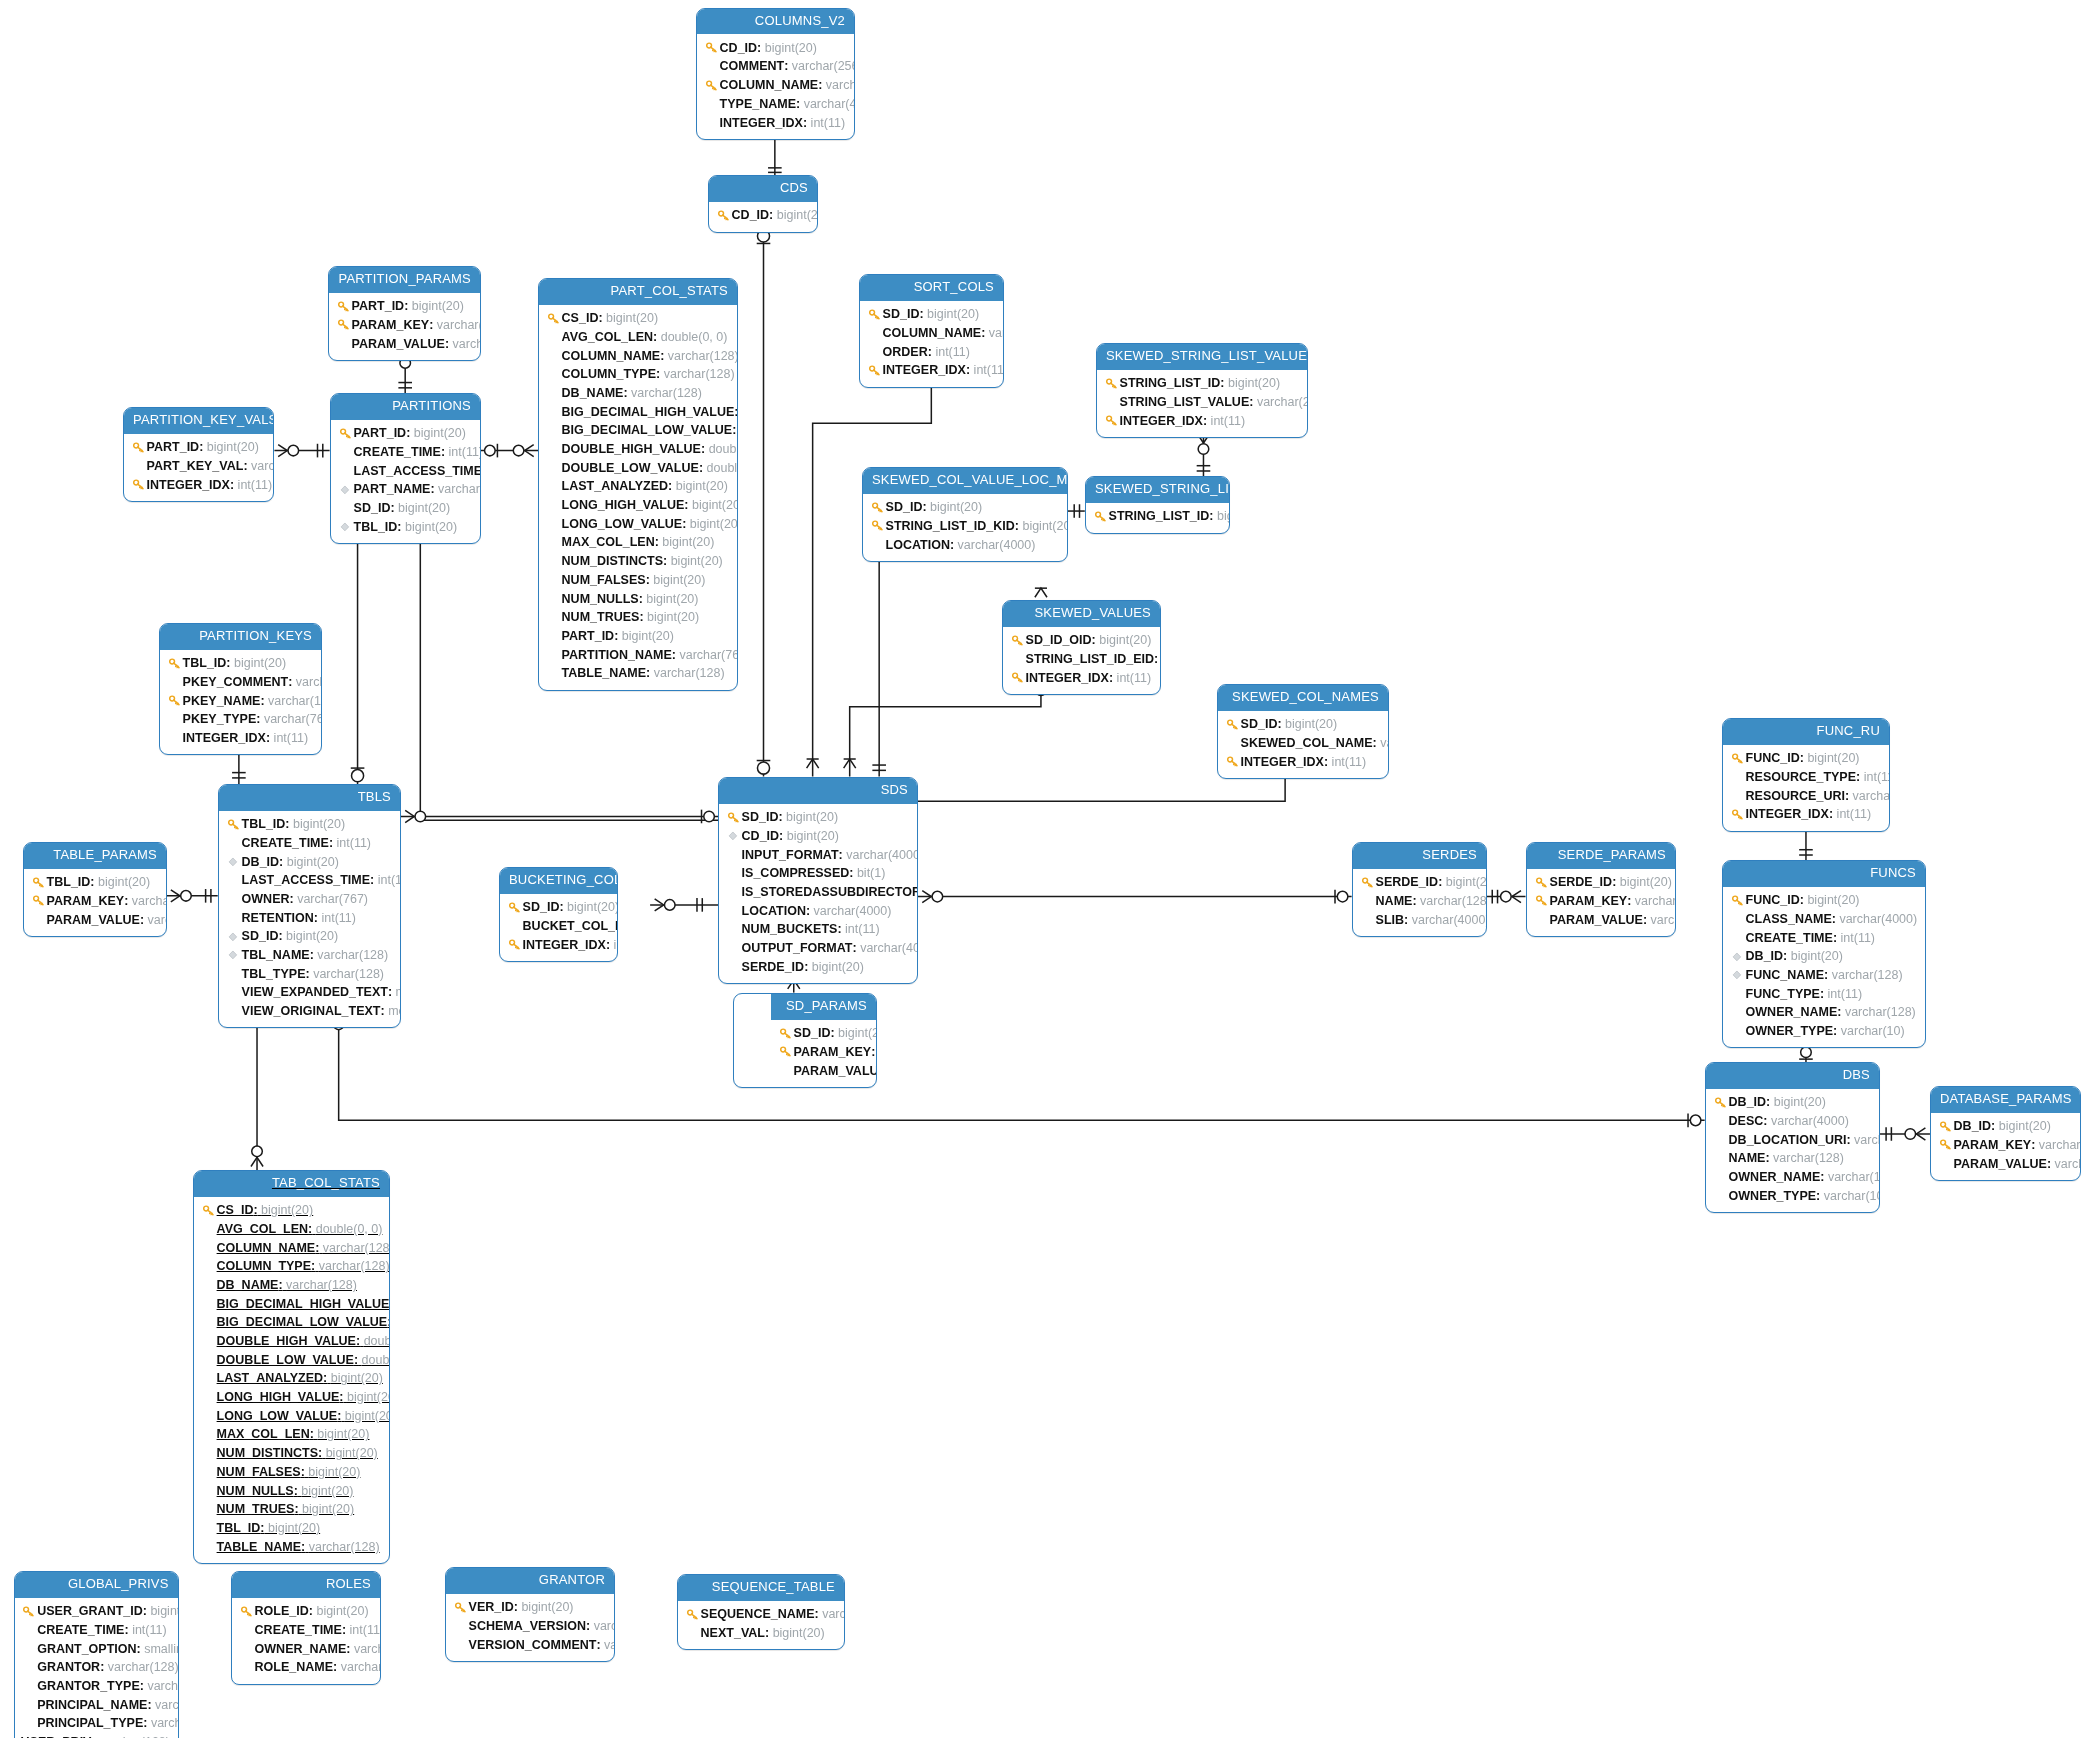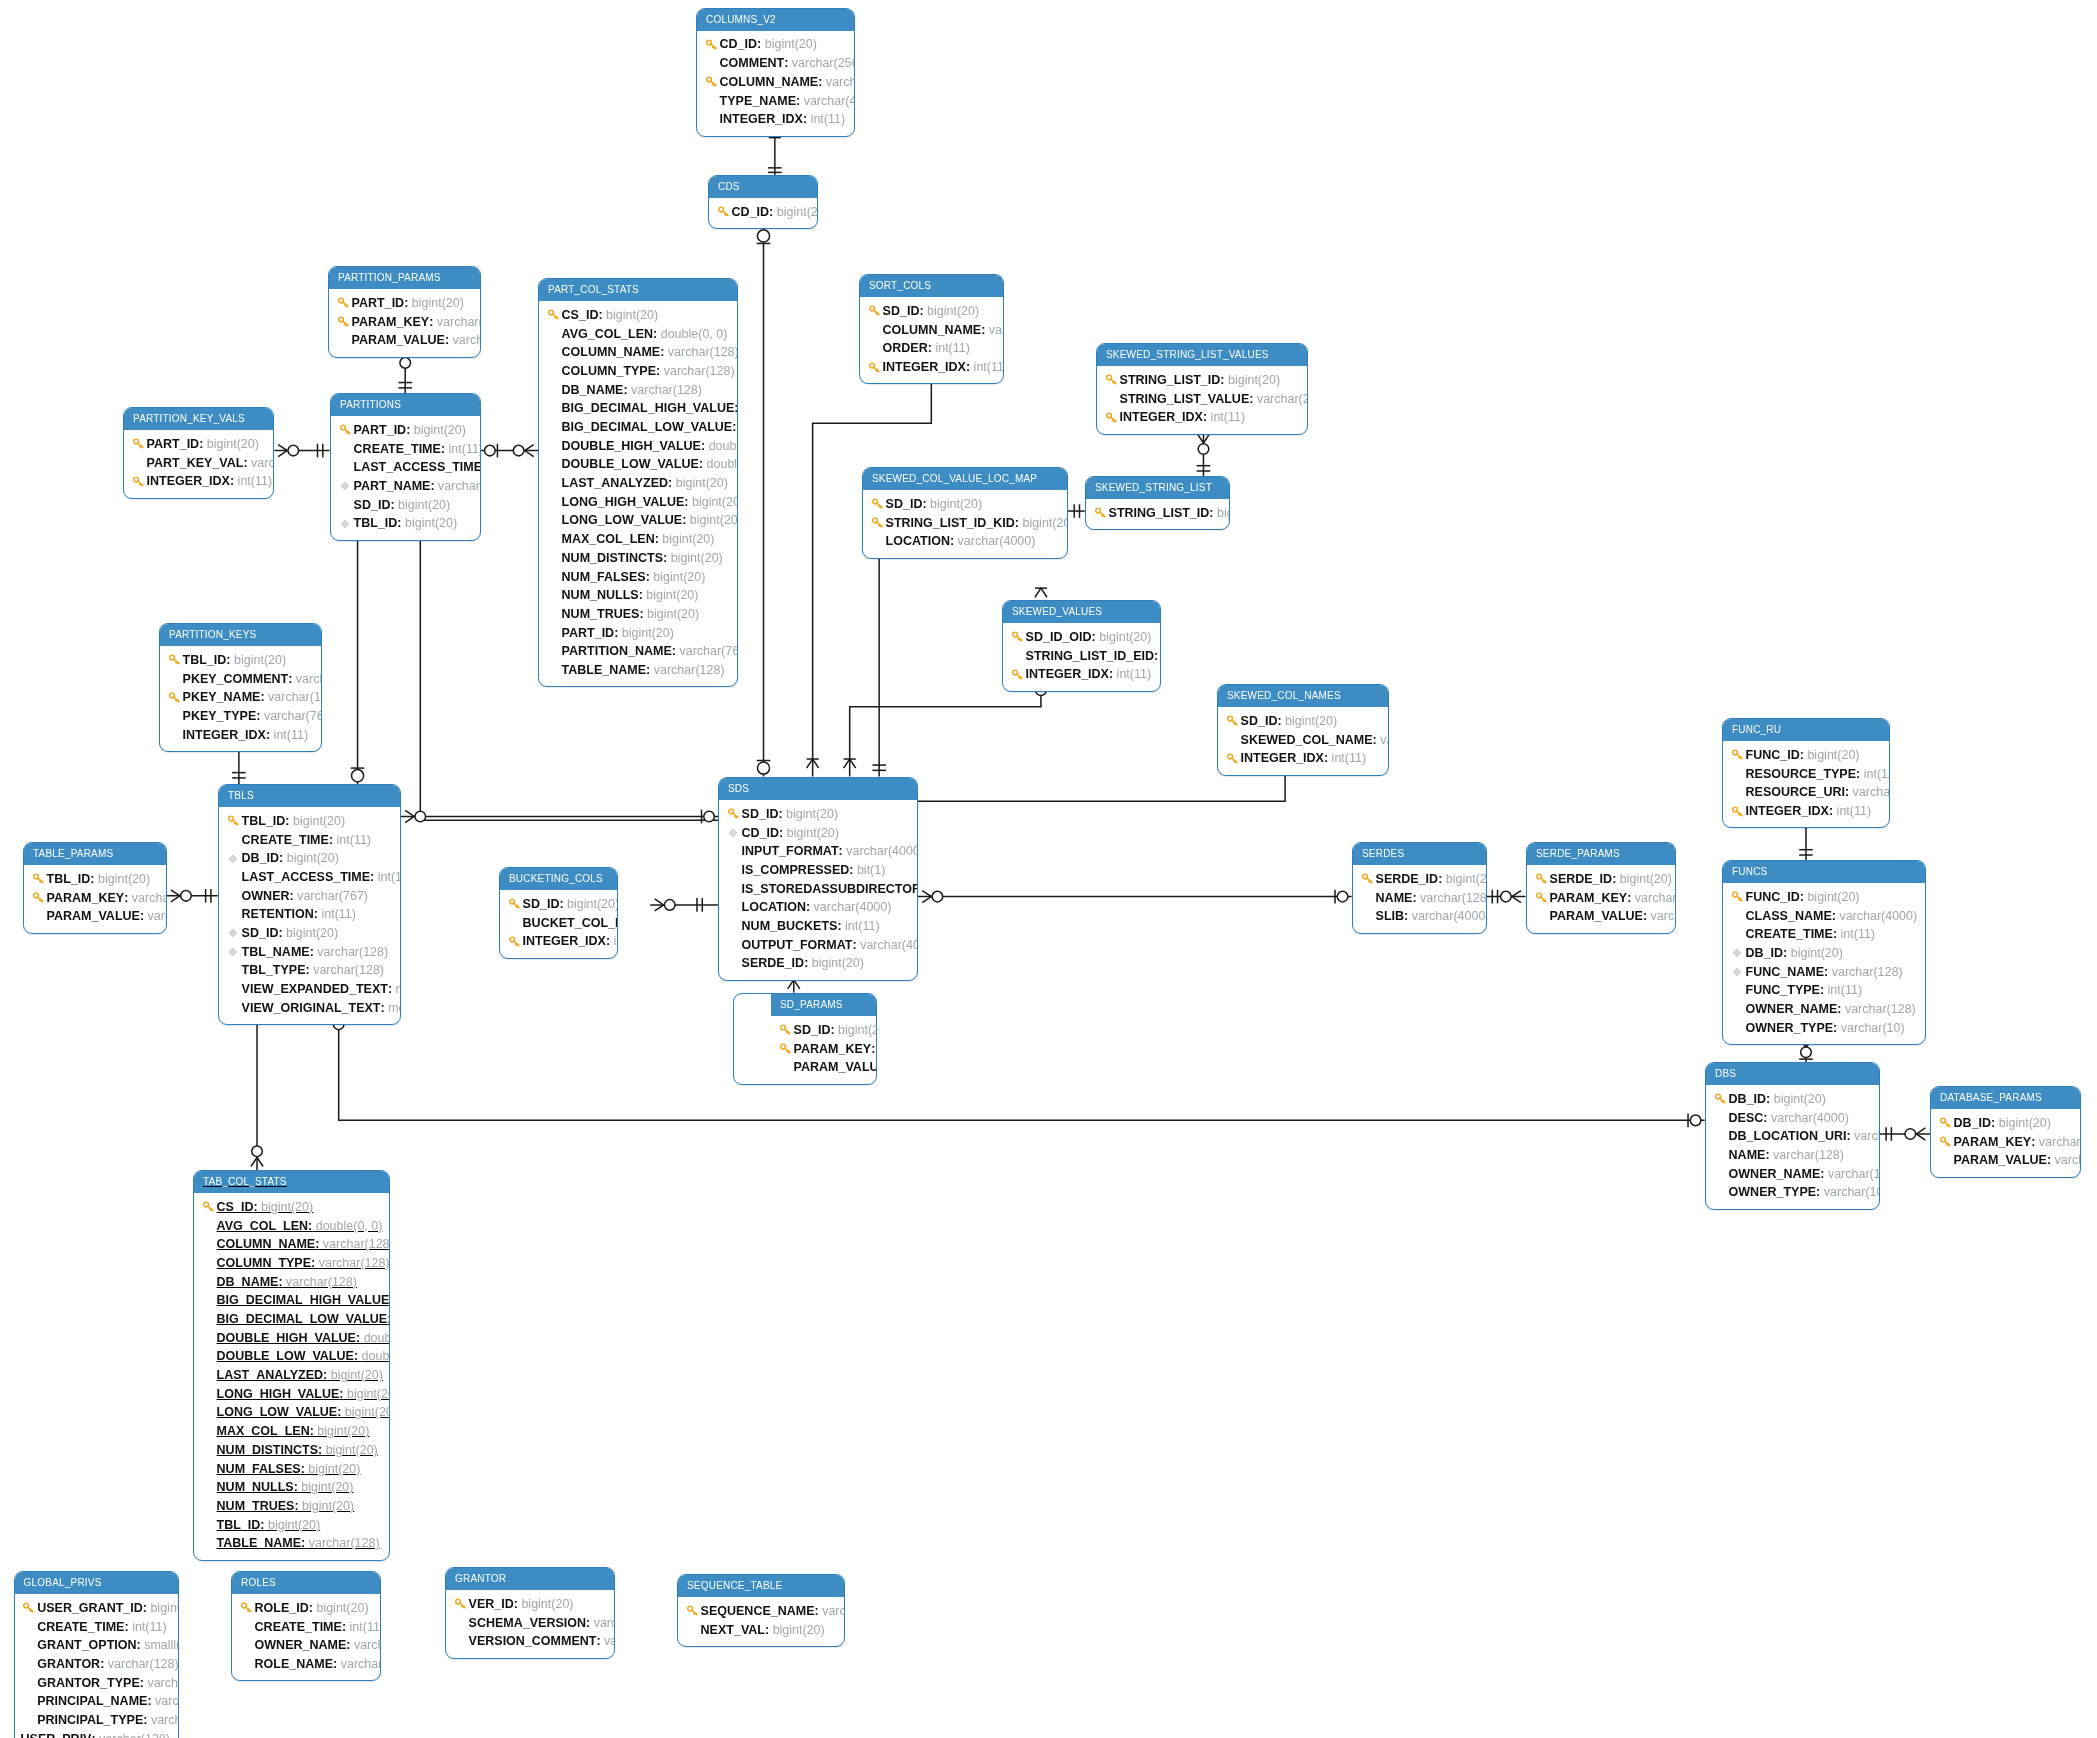--- a/index.html
+++ b/index.html
@@ -2,22 +2,22 @@
 <html style="font-size:12px"><head>
 <meta charset="utf-8">
 <title>Hive Metastore ER Diagram</title>
 <style>
   html,body{margin:0;padding:0;background:#ffffff;}
   body{font-family:"Liberation Sans","DejaVu Sans",sans-serif;}
   #canvas{position:relative;width:2097px;height:1738px;background:#fff;overflow:hidden;}
   svg#wires{position:absolute;left:0;top:0;width:2097px;height:1738px;pointer-events:none;}
   .entity{position:absolute;background:#ffffff;border:1.5px solid #2f7fbf;border-radius:9px;
           box-sizing:border-box;overflow:hidden;box-shadow:0 0.8px 0.8px rgba(0,0,0,.10);}
-  .entity > .hdr{background:#3d8dc4;color:#ffffff;text-align:left;
-          font-size:10px;padding:5.3px 9px 6px 9px;letter-spacing:0.2px;line-height:1.1;}
+  .entity > .hdr{background:#3d8dc4;color:#ffffff;text-align:right;
+          font-size:13px;padding:5.3px 9px 6px 9px;letter-spacing:0.2px;line-height:1.1;}
   .cols{padding:4.5px 7.6px 6.8px 6px;}
   .col{display:flex;align-items:center;line-height:1.32;white-space:nowrap;
        font-size:12.5px;padding:1.1px 0;}
   .gut{width:16.6px;min-width:16.6px;height:12px;display:inline-flex;align-items:center;justify-content:center;}
   .nm{color:#111111;font-weight:600;}
   .ty{color:#9fa6ab;font-weight:400;}
   .sep{color:#111111;font-weight:600;}
   svg.keyi{width:11.3px;height:11.3px;display:block;}
   svg.idxi{width:9.8px;height:9.8px;display:block;}
   .wire{stroke:#1a1a1a;stroke-width:2;fill:none;}
@@ -1703,21 +1703,21 @@
             <span class="ty">varchar(128)</span>
           </div>
           <div class="col">
             <span class="nm">USER_PRIV</span>
             <span class="sep">:</span>
             <span>&nbsp;</span>
             <span class="ty">varchar(128)</span>
           </div>
         </div>
       </div>
-      <div class="entity" style="left: 231px; top: 1571px; width: 150px;">
+      <div class="entity" style="left: 231px; top: 1571px; width: 150px; border-radius: 8px;">
         <div class="hdr">ROLES</div>
         <div class="cols">
           <div class="col">
             <span class="gut">
               <svg class="keyi" viewBox="0 0 16 16">
                 <circle cx="4.4" cy="5.0" r="3.4" fill="none" stroke="#efa81e" stroke-width="2.1"></circle>
                 <path d="M6.6 7.1 L14 13.6" stroke="#efa81e" stroke-width="2.3" stroke-linecap="round"></path>
                 <path d="M11.0 10.2 L9.4 12.0" stroke="#efa81e" stroke-width="2.0" stroke-linecap="round"></path>
                 <path d="M12.9 11.8 L11.4 13.6" stroke="#efa81e" stroke-width="2.0" stroke-linecap="round"></path>
               </svg>

